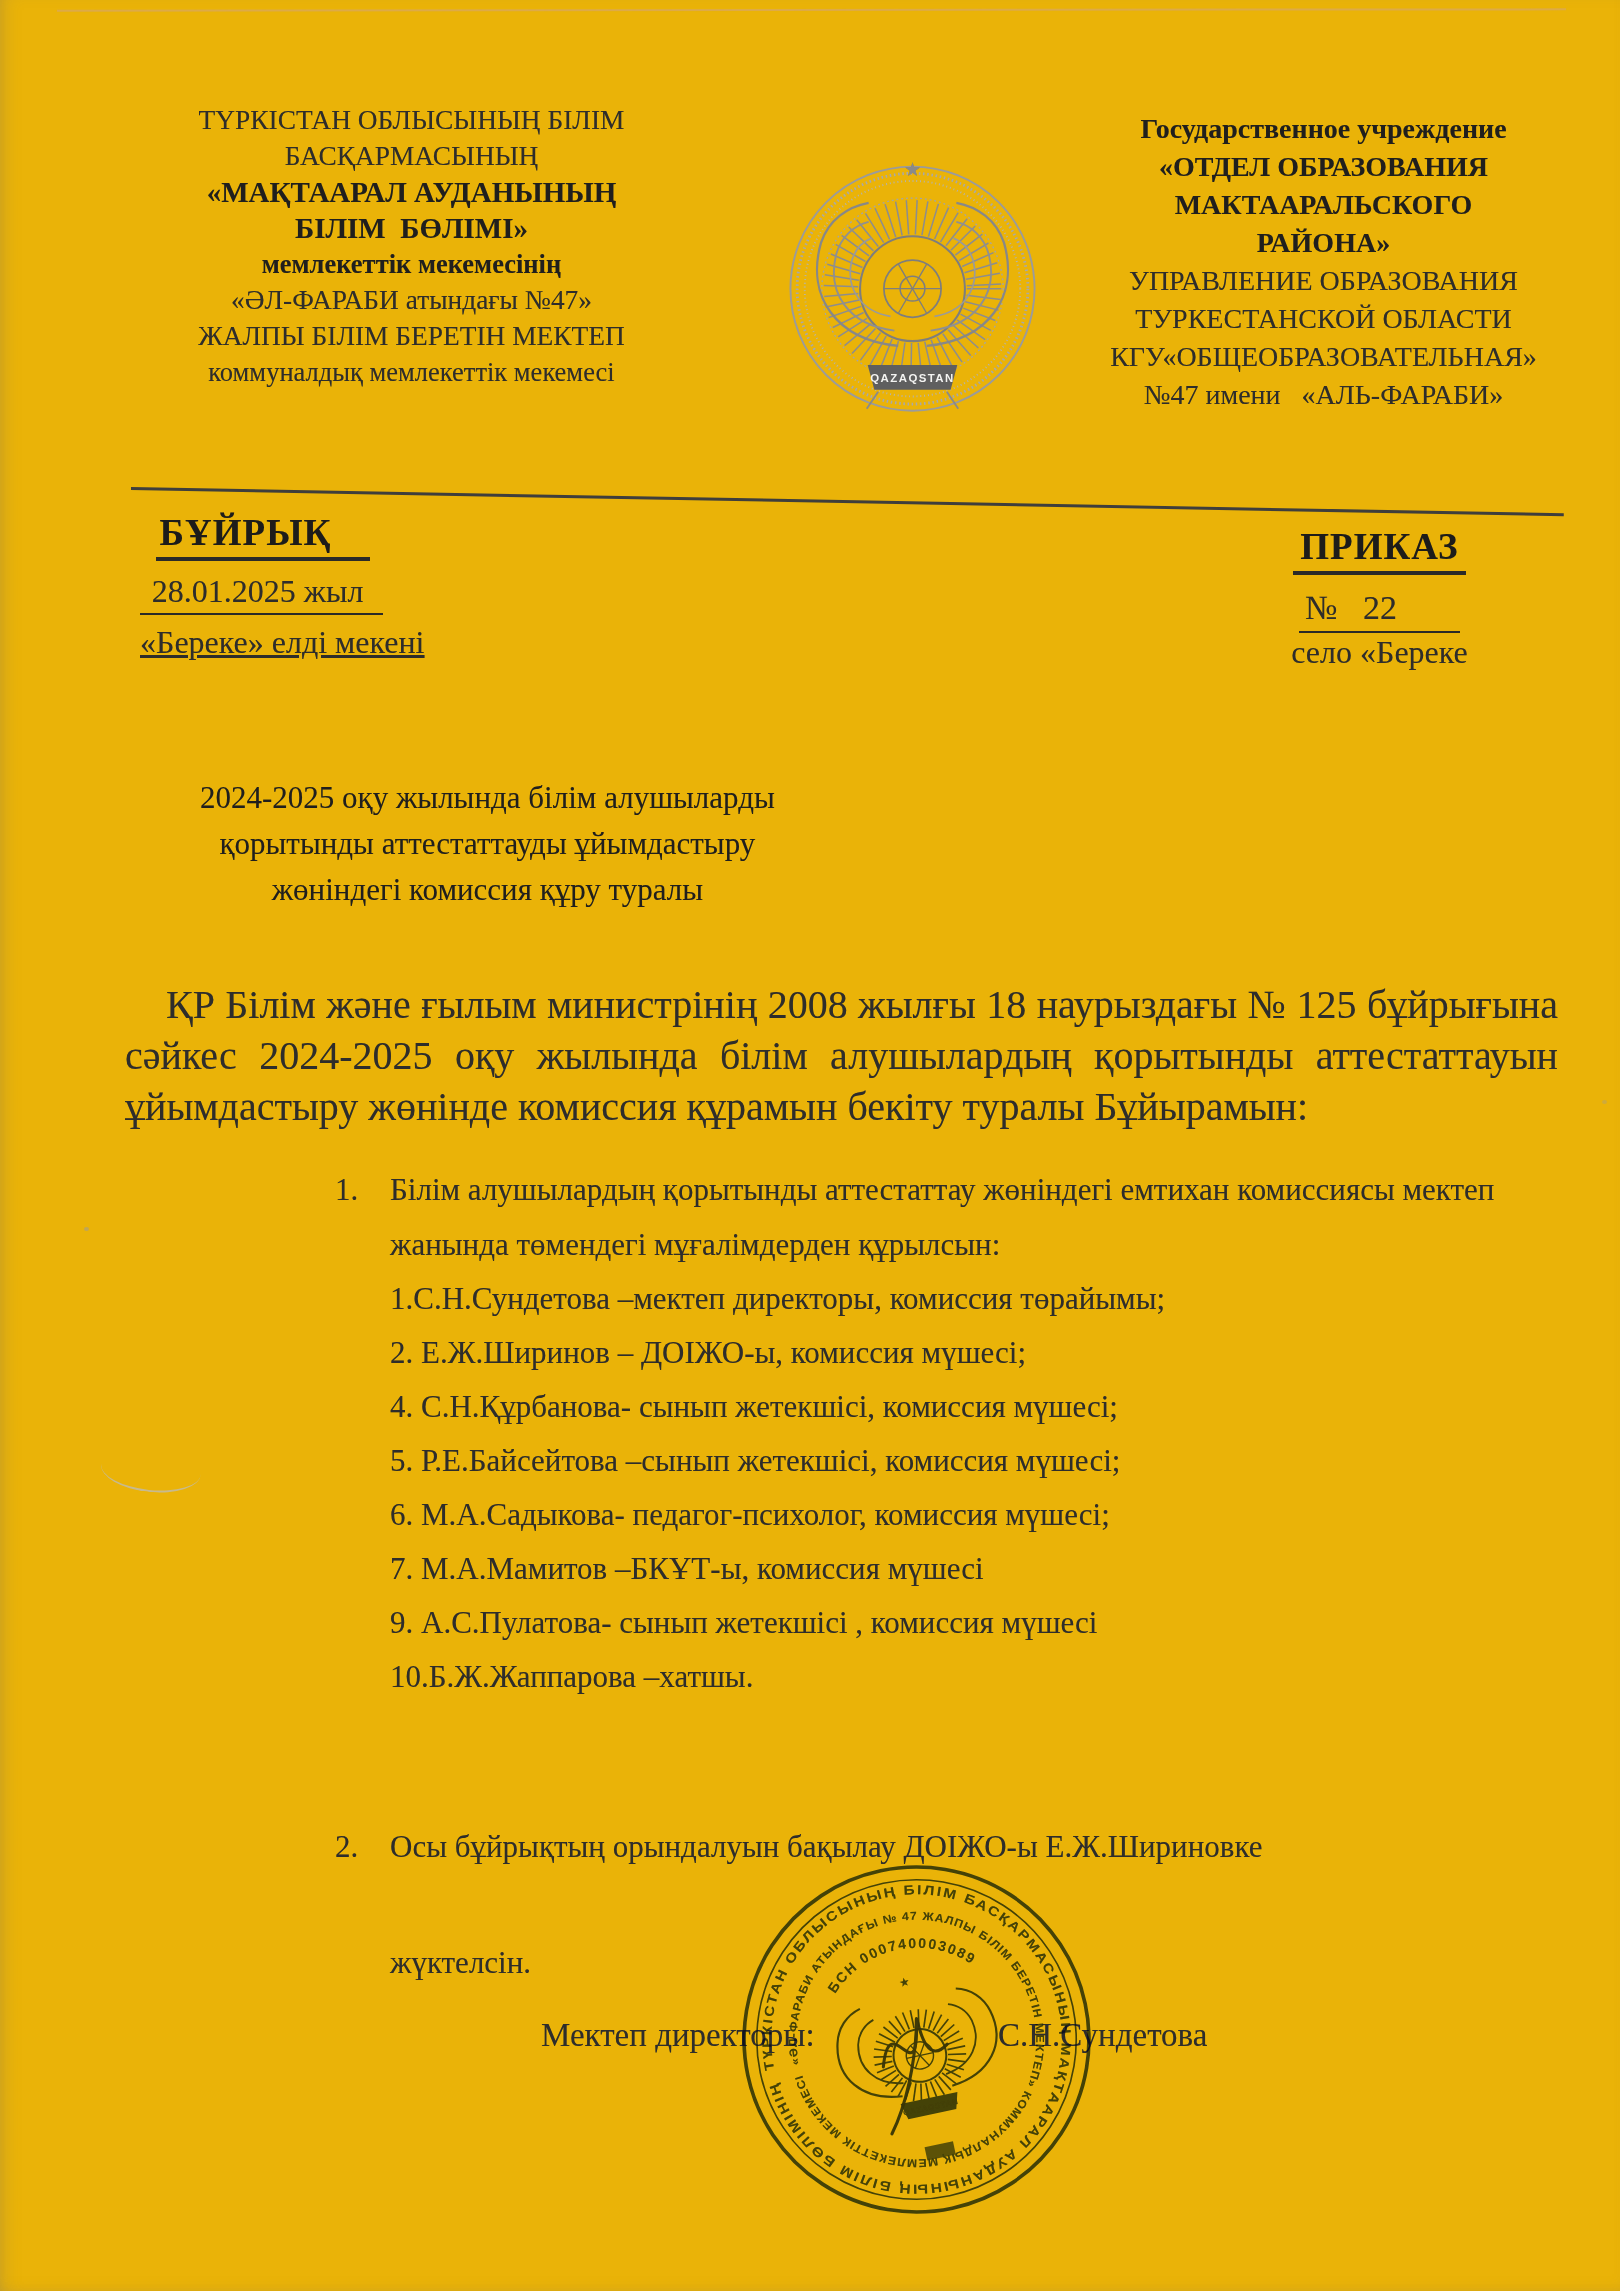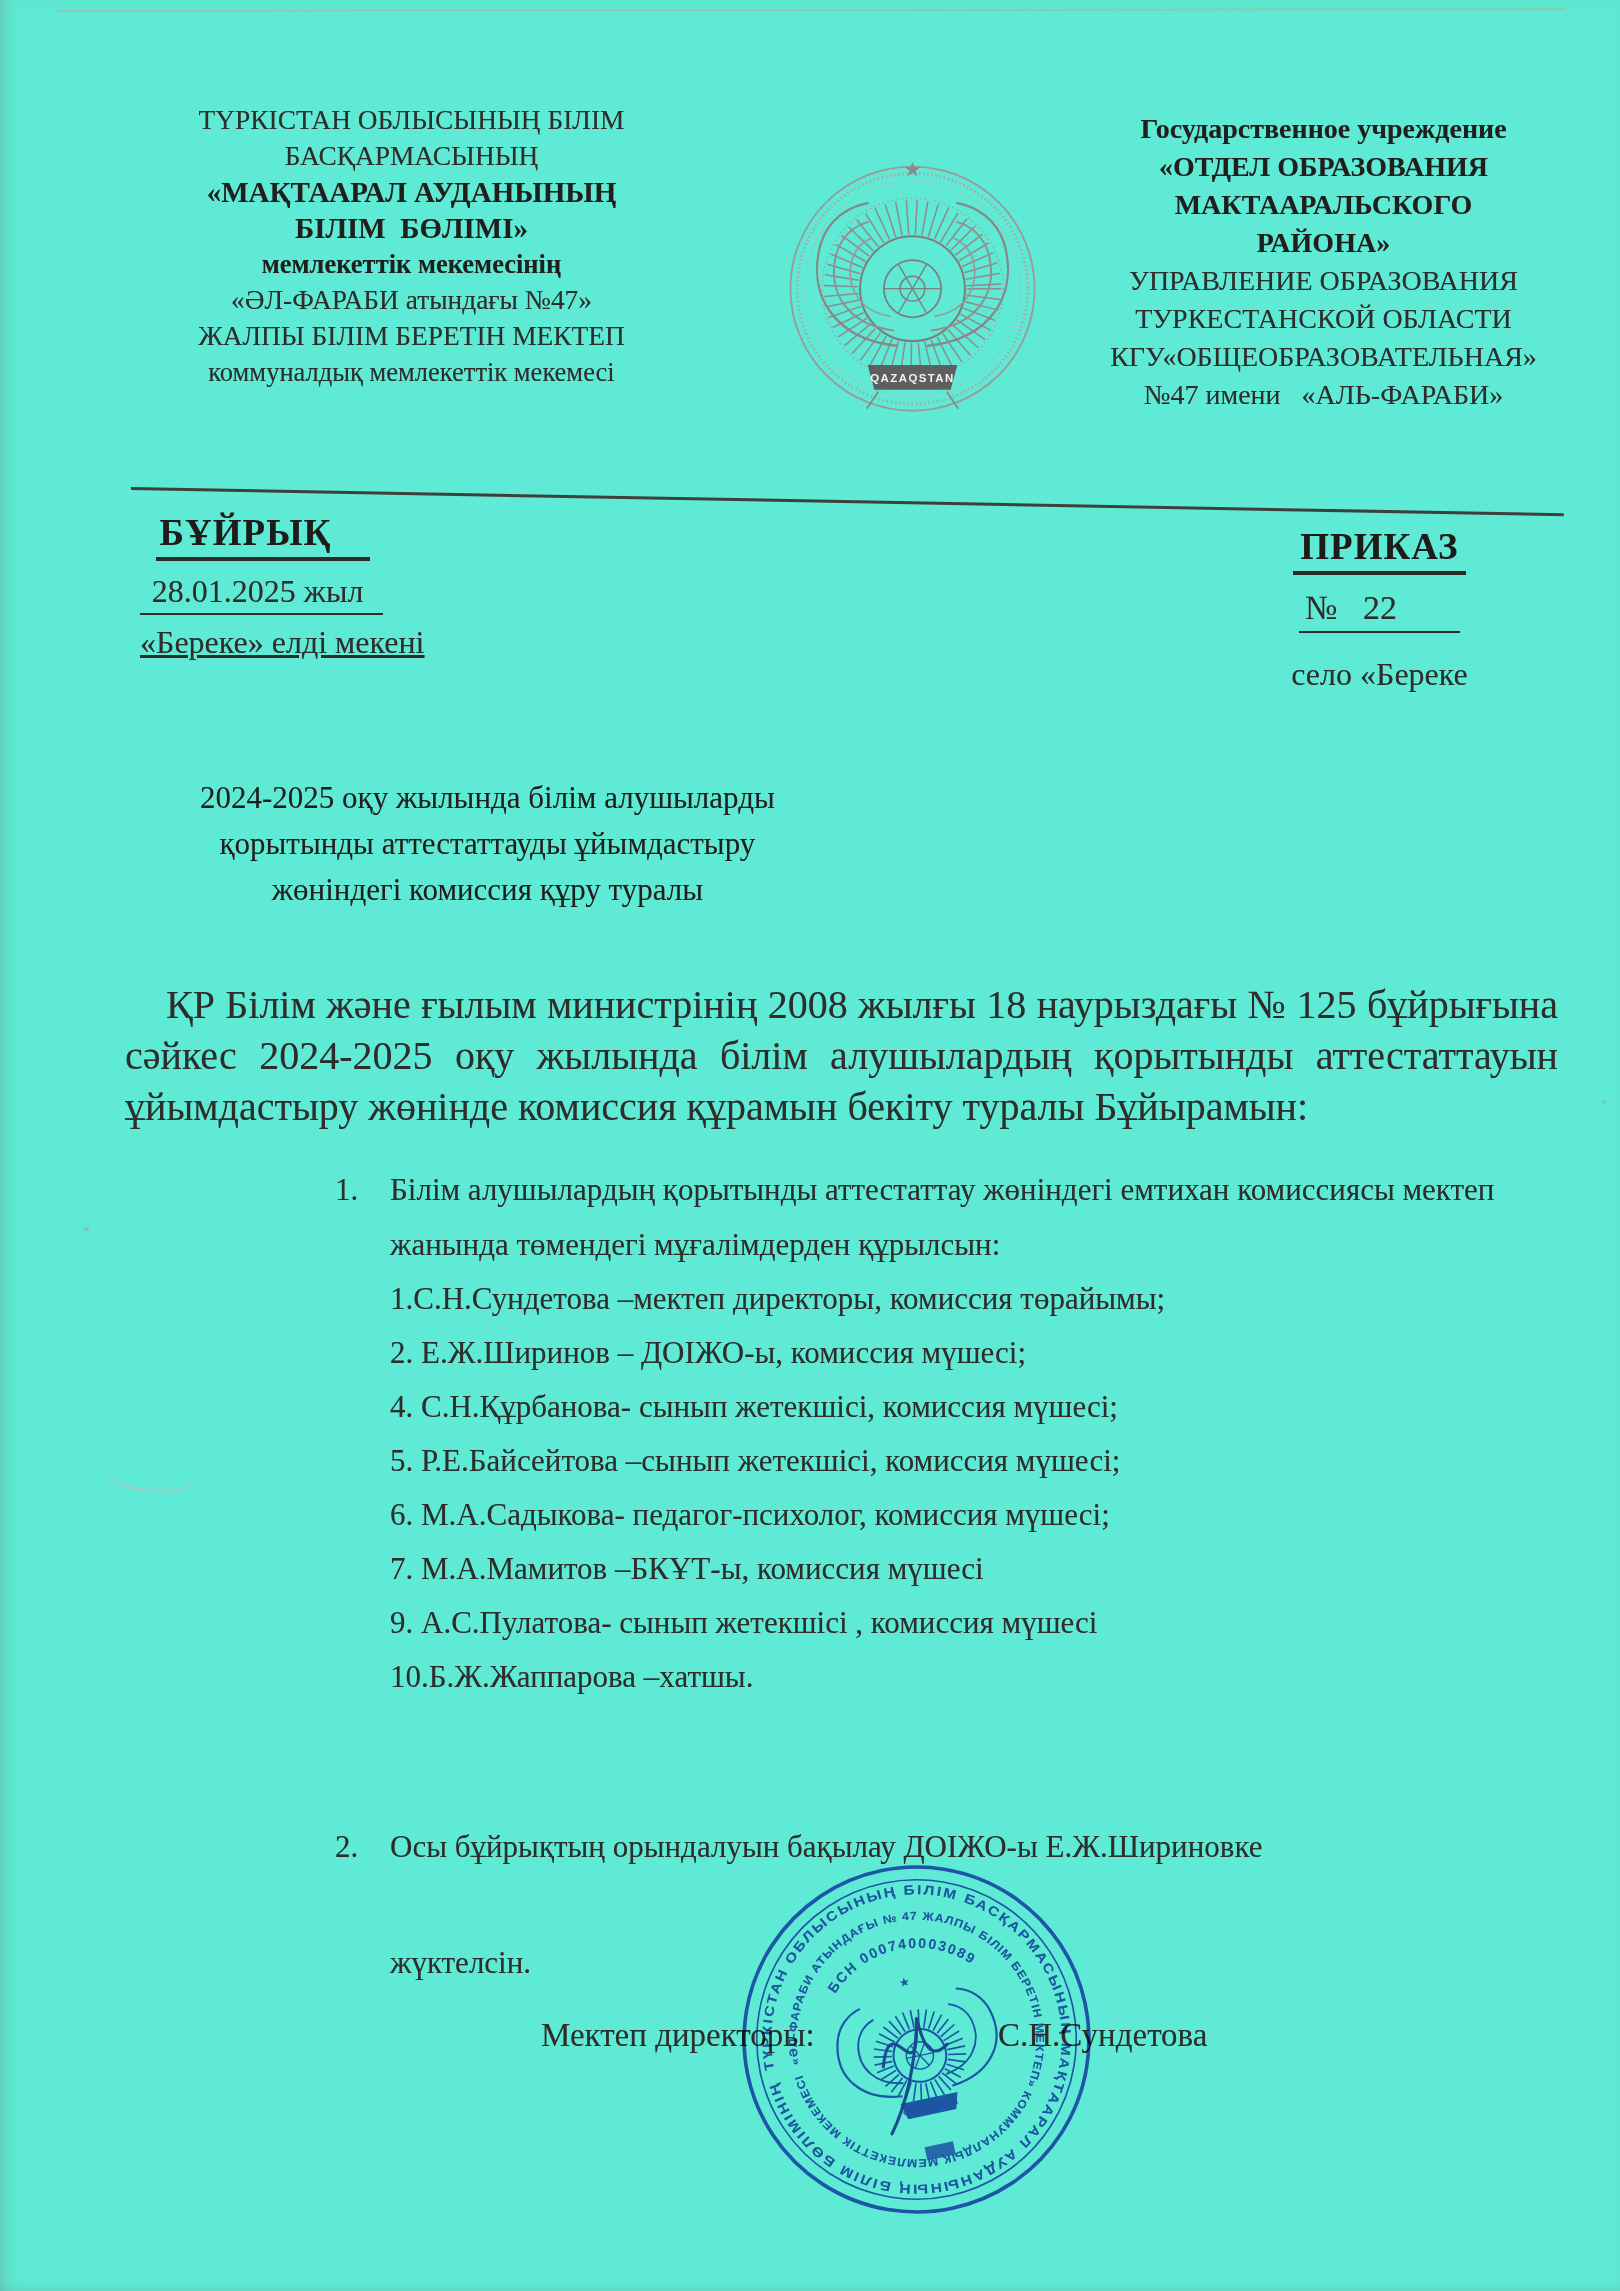--- a/index.html
+++ b/index.html
@@ -1,18 +1,18 @@
 <!DOCTYPE html>
 <html lang="kk"><head>
 <meta charset="utf-8">
 <style>
   html,body{margin:0;padding:0;background:#e8e8e6;}
   .page{
     position:relative;width:1620px;height:2292px;margin:0 auto;
-    background:#5eead4;overflow:hidden;
+    background:#eab308;overflow:hidden;
     box-shadow:inset 13.7px 0 21.6px -15.7px rgba(120,115,105,.45), inset 0 -9.8px 17.6px -13.7px rgba(120,115,105,.35);
     font-family:"Liberation Serif","DejaVu Serif",serif;
     color:#2e2d2b;
   }
   .doc-text{text-shadow:0 0 0.6px rgba(55,55,55,.35);}
   .abs{position:absolute;}
   .b{font-weight:bold;color:#201f1d;}
   .ws{white-space:pre-wrap;}
 
   
@@ -34,21 +34,21 @@
 
   
   .order-kk{left:140px;top:511px;font-size:32px;}
   .order-kk .title{display:inline-block;margin-left:15.7px;font-size:37px;font-weight:bold;letter-spacing:1px;color:#1d1c1a;border-bottom:4.9px solid #2b2a28;padding:0 39px 2.9px 3.9px;}
   .order-kk .date{display:inline-block;margin-top:11.8px;border-bottom:2.9px solid #2b2a28;padding:0 19.6px 2.9px 11.8px;}
   .order-kk .place{margin-top:9.8px;text-decoration:underline;}
   .order-ru{left:1208px;top:525px;width:343px;text-align:center;font-size:32px;}
   .order-ru .title{display:inline-block;font-size:37px;font-weight:bold;letter-spacing:1px;color:#1d1c1a;border-bottom:4.9px solid #2b2a28;padding:0 7.8px 2.9px 7.8px;}
   .order-ru .numline{display:inline-block;margin-top:13.7px;font-size:34px;border-bottom:2.9px solid #2b2a28;padding:0 63px 4.9px 5.9px;}
   .order-ru .numline .gap{display:inline-block;width:25.5px;}
-  .order-ru .place{margin-top:23px;}
+  .order-ru .place{margin-top:1px;}
 
   
   .subject{left:200px;top:775px;font-size:31px;font-weight:normal;line-height:46px;color:#201f1d;text-align:center;}
 
   
   .paragraph{left:125px;top:979px;width:1433px;font-size:40px;line-height:51px;text-align:justify;text-indent:41px;}
   .item{font-size:31px;}
   .item .num{position:absolute;left:-55px;top:0;}
   .item1{left:390px;top:1162px;width:1129px;line-height:55px;}
   .members{margin-top:0;}

